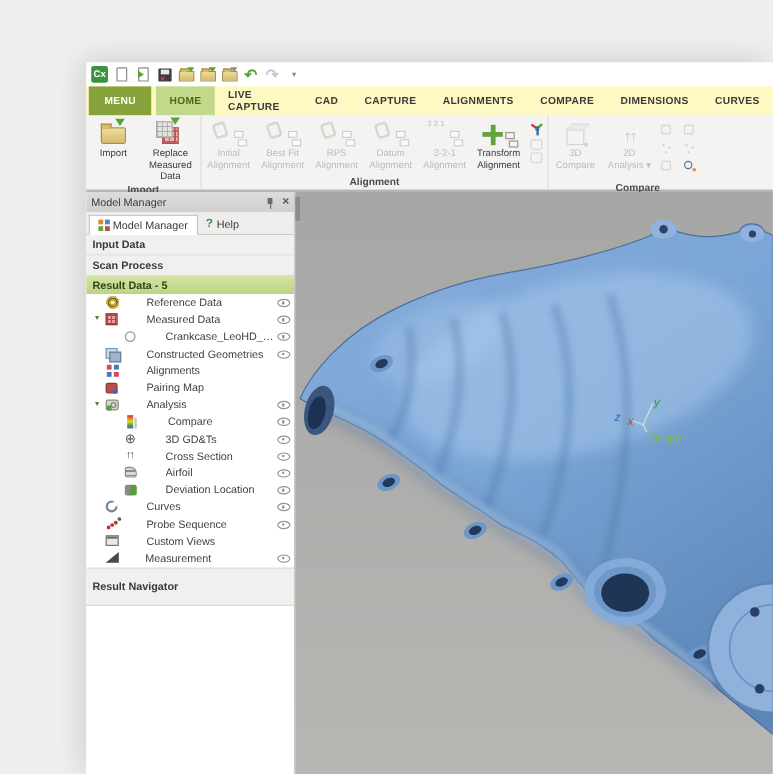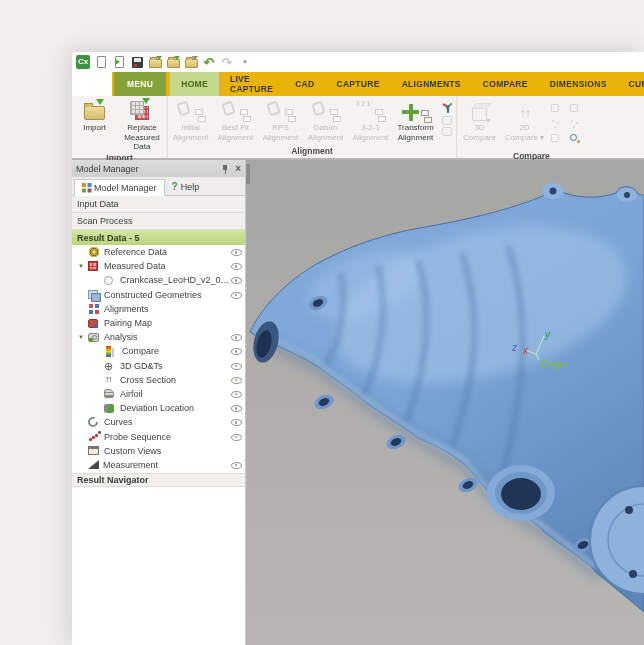--- a/index.html
+++ b/index.html
@@ -27,21 +27,21 @@
   .i-folder::before { content:""; position:absolute; left:0; top:-3px; width:5px; height:2px;
     background:#d8bc6a; border:1px solid #a8904a; border-bottom:none; }
   .i-folder::after { content:""; position:absolute; right:-1px; top:-4px;
     border:3px solid transparent; border-top:4px solid #5aa12e; }
   .i-folder.gray::after { border-top-color:#8a8a88; }
   .glyph-undo { color:#57a12e; font-size:13px; font-weight:bold; line-height:13px; }
   .glyph-redo { color:#c9c8c5; font-size:13px; font-weight:bold; line-height:13px; }
   .glyph-more { color:#8a8a88; font-size:7px; }
 
   
-  .tabrow { height:24px; display:flex; align-items:stretch; background:#eab308; padding-left:2px;margin-left:40px; }
+  .tabrow { height:24px; display:flex; align-items:stretch; background:#fef9c3; padding-left:2px; }
   .rtab { display:flex; align-items:center; padding:0 11px; font-size:8.5px; font-weight:bold;
     color:#3a3a3a; letter-spacing:.3px; cursor:default; }
   .rtab.menu { background:#86a23a; color:#fff; margin-right:4px; padding:0 13px; }
   .rtab.active { background:#c2d98c; color:#4c661c; }
 
   
   .ribbon { height:64px; background:#f4f3f2; border-bottom:2px solid #b5b4b2; display:flex; }
   .rgroup { display:flex; flex-direction:column; border-right:1px solid #dddcda; }
   .rgroup-btns { flex:1; display:flex; align-items:stretch; padding-top:2px; }
   .rgroup-label { height:13px; font-size:8.5px; font-weight:bold; color:#4a4a48;
@@ -126,27 +126,27 @@
   .p-tabs { height:19px; background:#eeedec; display:flex; align-items:flex-end; padding-left:2px;
     border-bottom:1px solid #c9c9c7; }
   .p-tab { height:17px; display:flex; align-items:center; gap:3px; padding:0 7px; font-size:9px; color:#3a3a3a; }
   .p-tab.active { background:#fff; border:1px solid #c9c9c7; border-bottom:1px solid #fff; margin-bottom:-1px; }
   .i-mm { width:9px; height:9px; position:relative; }
   .i-mm::before { content:""; position:absolute; left:0; top:0; width:3.5px; height:3.5px; background:#d88c2a;
     box-shadow:5.5px 0 0 #4a88c8, 0 5.5px 0 #6aa046, 5.5px 5.5px 0 #b05050; }
   .i-help { color:#3e9140; font-weight:bold; font-size:10px; }
 
   .p-section { height:17px; background:#f1f0ef; border-bottom:1px solid #dcdcda; display:flex; align-items:center;
-    padding:0 5px; font-size:9px; font-weight:normal; color:#3a3a3a; }
+    padding:0 5px; font-size:9px; font-weight:bold; color:#3a3a3a; }
   .p-result { height:15px; background:linear-gradient(#d3e4a4,#bcd481); display:flex; align-items:center;
     padding:0 5px; font-size:9px; font-weight:bold; color:#33421c; }
 
   .tree { background:#fff; }
   .trow { height:14.2px; display:flex; align-items:center; font-size:9px; color:#3f3f3e; padding-right:3px; }
-  .trow .lab { white-space:nowrap; overflow:hidden; text-overflow:ellipsis; flex:1; }
+  .trow .lab { white-space:nowrap; overflow:hidden; text-overflow:ellipsis; flex:1;margin-left:18px; }
   .trow .sp-eye { width:12px; }
   .ind1 { padding-left:16px; } .ind2 { padding-left:32px; }
   .has-arrow.ind1 { padding-left:6px; } .has-arrow .tw { width:10px; font-size:6px; color:#5c7a34; }
   .eye { width:11px; height:11px; position:relative; flex:none; }
   .eye::before { content:""; position:absolute; left:0; top:2.5px; width:9px; height:5px;
     border:1px solid #93938f; border-radius:50%; }
   .eye::after { content:""; position:absolute; left:3.5px; top:4.5px; width:2.5px; height:2.5px;
     background:#93938f; border-radius:50%; }
 
   .ti { width:12px; height:12px; margin-right:4px; position:relative; flex:none; }
@@ -180,21 +180,21 @@
   .ti-curves { width:10px; height:10px; margin:1px 6px 1px 0; border:2px solid #7a8a9a; border-radius:50%; }
   .ti-curves::after { content:""; position:absolute; right:-2px; top:-1px; width:4px; height:4px; background:#fff; }
   .ti-probe::before { content:""; position:absolute; left:1px; bottom:2px; width:2.5px; height:2.5px;
     background:#c03030; border-radius:50%; box-shadow:3px -2px 0 #c03030, 6px -4px 0 #c03030, 9px -7px 0 #606060; }
   .ti-views { width:11px; height:9px; margin:1.5px 5px 1.5px 0; border:1px solid #76766f; background:#eceae2; }
   .ti-views::before { content:""; position:absolute; top:0px; left:0px; right:0px; height:2px; background:#76766f; }
   .ti-meast { width:0; height:0; margin:0 4px 0 0; border-left:11px solid transparent; border-bottom:9px solid #4a4a48; }
   .ti-note { width:9px; height:11px; margin:0 7px 0 0; background:#fff; border:1px solid #8a8a88; border-radius:1px; }
   .ti-note::after { content:"+"; position:absolute; left:1.5px; top:1px; color:#4ea832; font-weight:bold; font-size:8px; line-height:8px; }
 
-  .p-footer { height:14px; background:#f1f0ef; border-top:1px solid #dcdcda; border-bottom:1px solid #dcdcda;
+  .p-footer { height:32px; background:#f1f0ef; border-top:1px solid #dcdcda; border-bottom:1px solid #dcdcda;
     display:flex; align-items:center; padding:0 5px; font-size:9px; font-weight:bold; color:#3a3a3a; margin-top:1px;text-align:right; }
   .p-rest { flex:1; background:#fff; }
 
   
   .viewport { flex:1; position:relative; background:linear-gradient(#a6a6a5,#b8b6b3); overflow:hidden; }
   .vp-handle { position:absolute; left:0; top:4px; width:4px; height:20px; background:#8b8b89; }
 </style>
 </head>
 <body>
 
@@ -344,21 +344,21 @@
               <span class="ri-cube"></span>
             </div>
           <span class="lbl">3D</span>
           <span class="lbl">Compare</span>
         </div>
         <div class="rbtn dis">
           <div class="bico">
               <span class="ri-2d">↑↑</span>
             </div>
           <span class="lbl">2D</span>
-          <span class="lbl">Compare ▾</span>
+          <span class="lbl">Analysis ▾</span>
         </div>
         <div class="cmp-minis">
           <span class="cmini">
               <span class="cb"></span>
             </span>
           <span class="cmini">
               <span class="cb"></span>
             </span>
           <span class="cmini">
               <span class="dots"></span>

